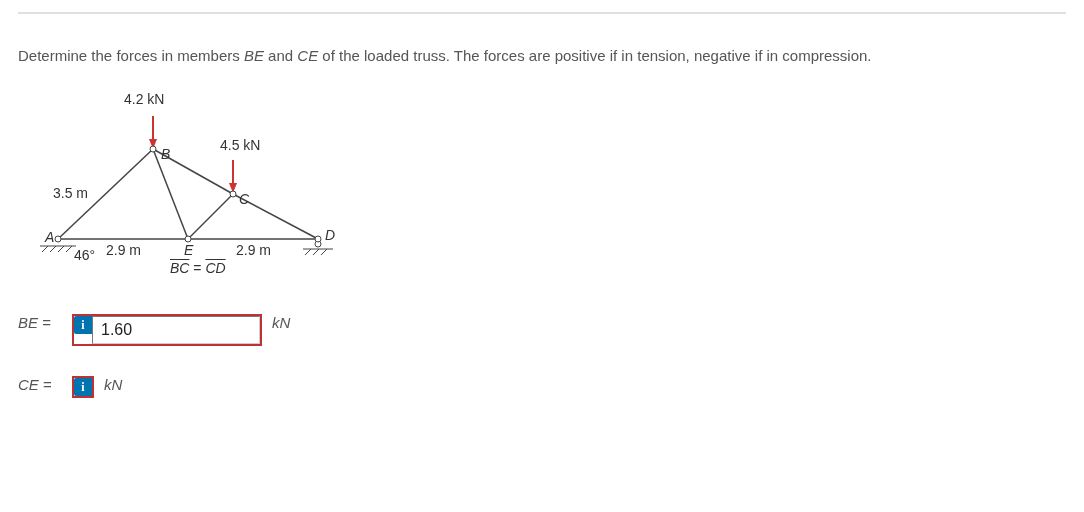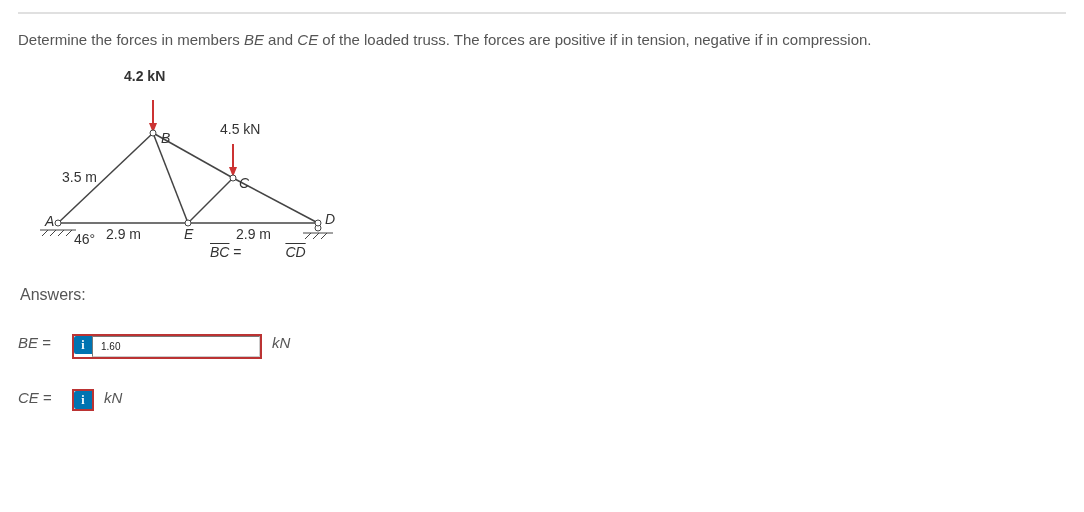--- a/index.html
+++ b/index.html
@@ -5,21 +5,21 @@
     body {
       margin: 0;
       padding: 12px 18px;
       font-family: Arial, sans-serif;
       font-size: 15px;
       color: #333;
       background: #fff;
     }
     .wrap {
       border-top: 2px solid #e0e0e0;
-      padding-top: 0;
+      padding-top: 16px;
     }
     .prompt {
       color: #555;
       margin-bottom: 18px;
       line-height: 1.4;
     }
     .prompt em { font-style: italic; }
     .diagram { position: relative; width: 340px; height: 200px; margin: 6px 0 18px 0; }
     .dlabel { position: absolute; font-size: 14px; color: #333; pointer-events: none; white-space: nowrap; }
     .dlabel.i { font-style: italic; }
@@ -33,24 +33,24 @@
     .rowlabel span.rm { font-style: normal; }
     .info-icon {
       width: 18px; height: 18px; background: #0073b1; color: #fff;
       display: inline-flex; align-items: center; justify-content: center;
       font-family: Georgia, serif; font-weight: bold; font-size: 12px;
       border-radius: 2px 0 0 2px; margin-right: 0;
     }
     .inputshell { display: inline-flex; border: 2px solid #b33; }
     .textin {
       border: 1px inset #ccc; padding: 4px 8px; width: 150px;
-      font-size: 10px; color: #222; outline: none;
+      font-size: 16px; color: #222; outline: none;
     }
     .unit { margin-left: 10px; color: #555; font-size: 15px; font-style: italic; }
-    .overline { text-decoration: overline; font-style: italic; margin-left: 40px; }
+    .overline { text-decoration: overline; font-style: italic; }
     .hatch { stroke: #444; stroke-width: 1; }
   </style>
 </head>
 <body>
 
 <div class="wrap">
   <p class="prompt">
     <span>Determine the forces in members </span><em>BE</em><span> and </span><em>CE</em><span> of the loaded truss. The forces are positive if in tension, negative if in compression.</span>
   </p>
 
@@ -81,37 +81,36 @@
 
       <line class="arrowshaft" x1="215" y1="76" x2="215" y2="102"></line>
       <polygon class="arrowhead" points="215,109 211,99 219,99"></polygon>
 
       <circle cx="40" cy="155" r="3" class="node"></circle>
       <circle cx="135" cy="65" r="3" class="node"></circle>
       <circle cx="215" cy="110" r="3" class="node"></circle>
       <circle cx="300" cy="155" r="3" class="node"></circle>
       <circle cx="170" cy="155" r="3" class="node"></circle>
     </svg>
-    <span class="dlabel" style="left:106px; top:0;font-weight:bold;">4.2 kN</span>
+    <span class="dlabel" style="left:106px; top:7px;">4.2 kN</span>
     <span class="dlabel" style="left:202px; top:53px;">4.5 kN</span>
-    <span class="dlabel" style="left:44px; top:101px;">3.5 m</span>
+    <span class="dlabel" style="left:35px; top:101px;">3.5 m</span>
     <span class="dlabel" style="left:56px; top:142px;margin-top:21px;">46°</span>
     <span class="dlabel" style="left:88px; top:158px;">2.9 m</span>
     <span class="dlabel" style="left:218px; top:158px;">2.9 m</span>
     <span class="dlabel i" style="left:27px; top:145px;">A</span>
     <span class="dlabel i" style="left:143px; top:62px;">B</span>
     <span class="dlabel i" style="left:221px; top:107px;">C</span>
     <span class="dlabel i" style="left:307px; top:143px;">D</span>
     <span class="dlabel i" style="left:166px; top:158px;">E</span>
     <span class="dlabel" style="left:152px; top:176px;">
       <span class="overline">BC</span> = <span class="overline">CD</span>
     </span>
   </div>
 
-  <div class="answers">Answers:</div>
 
   <div class="row">
     <span class="rowlabel"><span>BE</span><span class="rm"> =</span></span>
     <span class="inputshell">
       <span class="info-icon">i</span>
       <input class="textin" value="1.60" style="">
     </span>
     <span class="unit">kN</span>
   </div>
 

